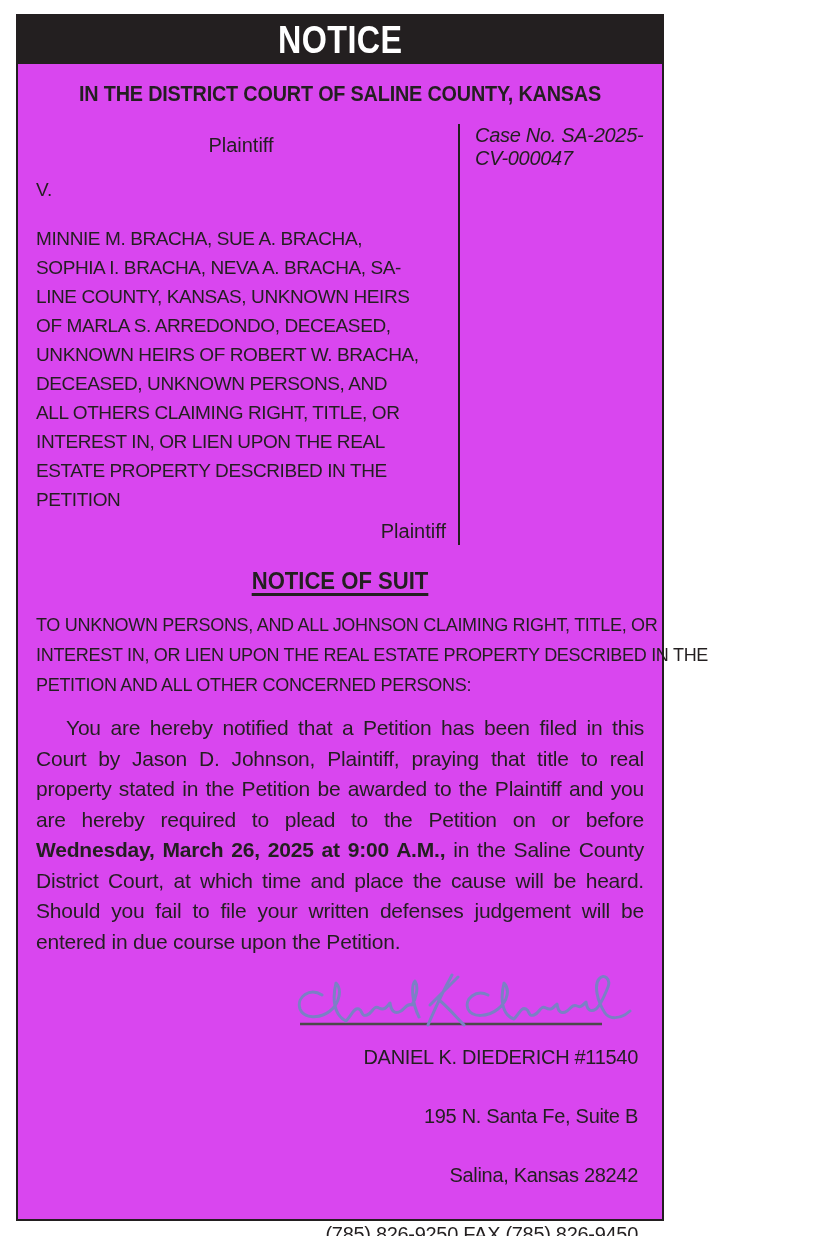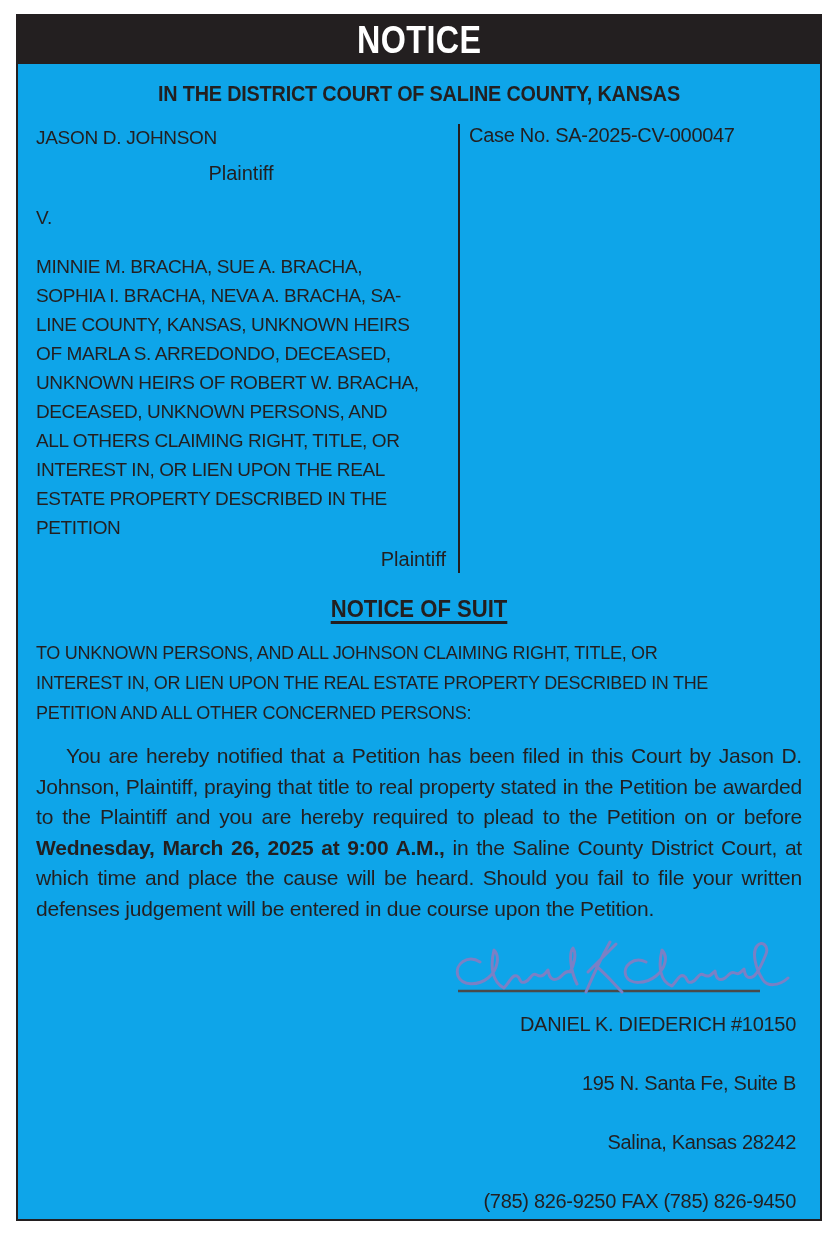--- a/index.html
+++ b/index.html
@@ -10,23 +10,23 @@
   * { margin: 0; padding: 0; box-sizing: border-box; }
   html, body {
     width: 838px; height: 1236px;
     background: #ffffff;
     font-family: "Liberation Sans", sans-serif;
     color: var(--ink);
   }
   .doc {
     position: absolute;
     left: 16px; top: 14px;
-    width: 806px; height: 1207px;
+    width: 648px; height: 1207px;
     border: 2px solid var(--ink);
-    background: #0ea5e9;
+    background: #d946ef;
   }
   .notice-bar {
     height: 48px;
     background: var(--ink);
     display: flex; align-items: center; justify-content: center;
     overflow: hidden;
   }
   .notice-bar .banner-text {
     color: #ffffff;
     font-size: 38px;
@@ -52,23 +52,24 @@
     margin-top: 17px;
     font-stretch: condensed;
   }
   .caption-left {
     width: 424px;
     border-right: 2px solid var(--ink);
     padding-right: 12px;
   }
   .caption-right {
     flex: 1;
-    padding-left: 9px;
-    font-size: 20px;
-    letter-spacing: -0.3px;
+    padding-left: 15px;
+    font-size: 20px;
+    letter-spacing: -0.3px;
+    font-style: italic;
   }
   .party-name {
     font-size: 19px;
     letter-spacing: -0.3px;
     line-height: 28px;
     white-space: pre;
   }
   .role-label {
     text-align: center;
     font-size: 20px;
@@ -164,21 +165,20 @@
   </div>
 
   <div class="content">
 
     <div class="court-title">
       <span>IN THE DISTRICT COURT OF SALINE COUNTY, KANSAS</span>
     </div>
 
     <div class="caption">
       <div class="caption-left">
-        <div class="party-name">JASON D. JOHNSON</div>
         <div class="role-label">Plaintiff</div>
         <div class="versus">V.</div>
         <div class="defendants-names">MINNIE M. BRACHA, SUE A. BRACHA,
 SOPHIA I. BRACHA, NEVA A. BRACHA, SA-
 LINE COUNTY, KANSAS, UNKNOWN HEIRS
 OF MARLA S. ARREDONDO, DECEASED,
 UNKNOWN HEIRS OF ROBERT W. BRACHA,
 DECEASED, UNKNOWN PERSONS, AND
 ALL OTHERS CLAIMING RIGHT, TITLE, OR
 INTEREST IN, OR LIEN UPON THE REAL
@@ -201,21 +201,21 @@
 
     <p class="body-par"><span>You are hereby notified that a Petition has been filed in this Court by Jason D. Johnson, Plaintiff, praying that title to real property stated in the Petition be awarded to the Plaintiff and you are hereby required to plead to the Petition on or before </span><span class="deadline">Wednesday, March 26, 2025 at 9:00 A.M.,</span><span> in the Saline County District Court, at which time and place the cause will be heard. Should you fail to file your written defenses judgement will be entered in due course upon the Petition.</span></p>
 
     <div class="signature-area">
       <svg class="signature-svg" width="350" height="70" viewBox="0 0 350 70" xmlns="http://www.w3.org/2000/svg">
         <line class="sig-line-stroke" x1="10" y1="57" x2="312" y2="57"></line>
         <path class="sig-stroke" d="M32,28 C20,20 6,30 10,42 C14,52 30,52 40,44 C50,36 52,22 46,16 C42,32 44,48 56,54 C62,48 64,40 69,42 C73,44 71,50 77,48 C83,46 83,38 89,41 C94,44 97,40 100,36 C101,43 104,48 111,44 C115,41 118,36 122,38 C126,31 129,20 125,14 C121,18 122,36 129,50"></path>
         <path class="sig-stroke" d="M162,8 C152,26 144,44 138,58 M140,38 C150,28 160,18 168,10 M148,32 C158,40 166,50 174,58"></path>
         <path class="sig-stroke" d="M198,28 C186,22 174,32 178,42 C182,51 198,50 208,42 C218,34 220,22 214,16 C210,32 212,48 224,52 C230,46 231,40 236,42 C240,44 238,50 244,48 C250,46 250,38 256,41 C261,44 264,40 267,37 C268,44 271,48 277,44 C281,41 283,37 287,39 C291,41 293,38 296,35 C297,42 300,46 306,42 C310,39 314,30 318,20 C321,12 314,6 309,12 C304,18 307,34 315,46 C319,52 330,53 340,44"></path>
       </svg>
-      <div class="attorney-block"><span>DANIEL K. DIEDERICH #10150</span><br>
+      <div class="attorney-block"><span>DANIEL K. DIEDERICH #11540</span><br>
 <span>195 N. Santa Fe, Suite B</span><br>
 <span>Salina, Kansas 28242</span><br>
 <span>(785) 826-9250 FAX (785) 826-9450</span><br>
 </div>
     </div>
 
   </div>
 </div>
 
 </body></html>

